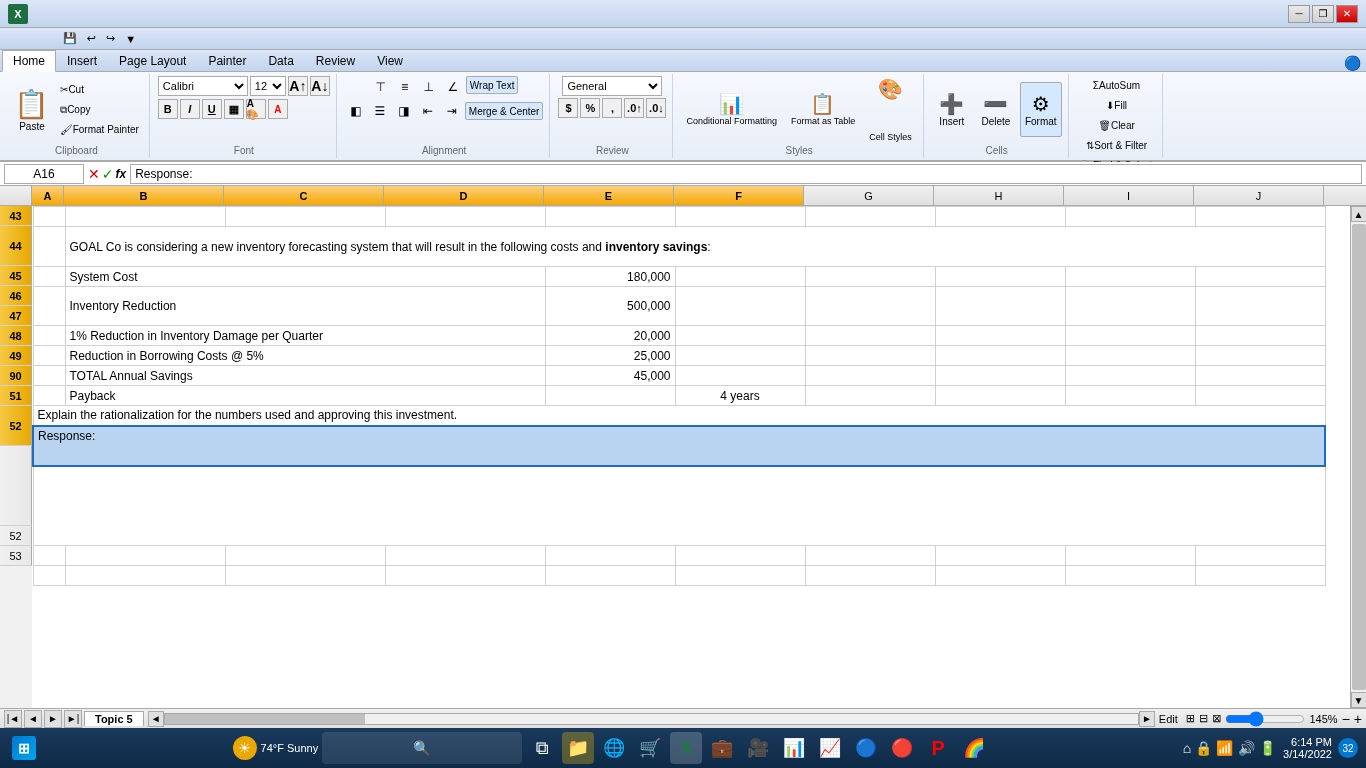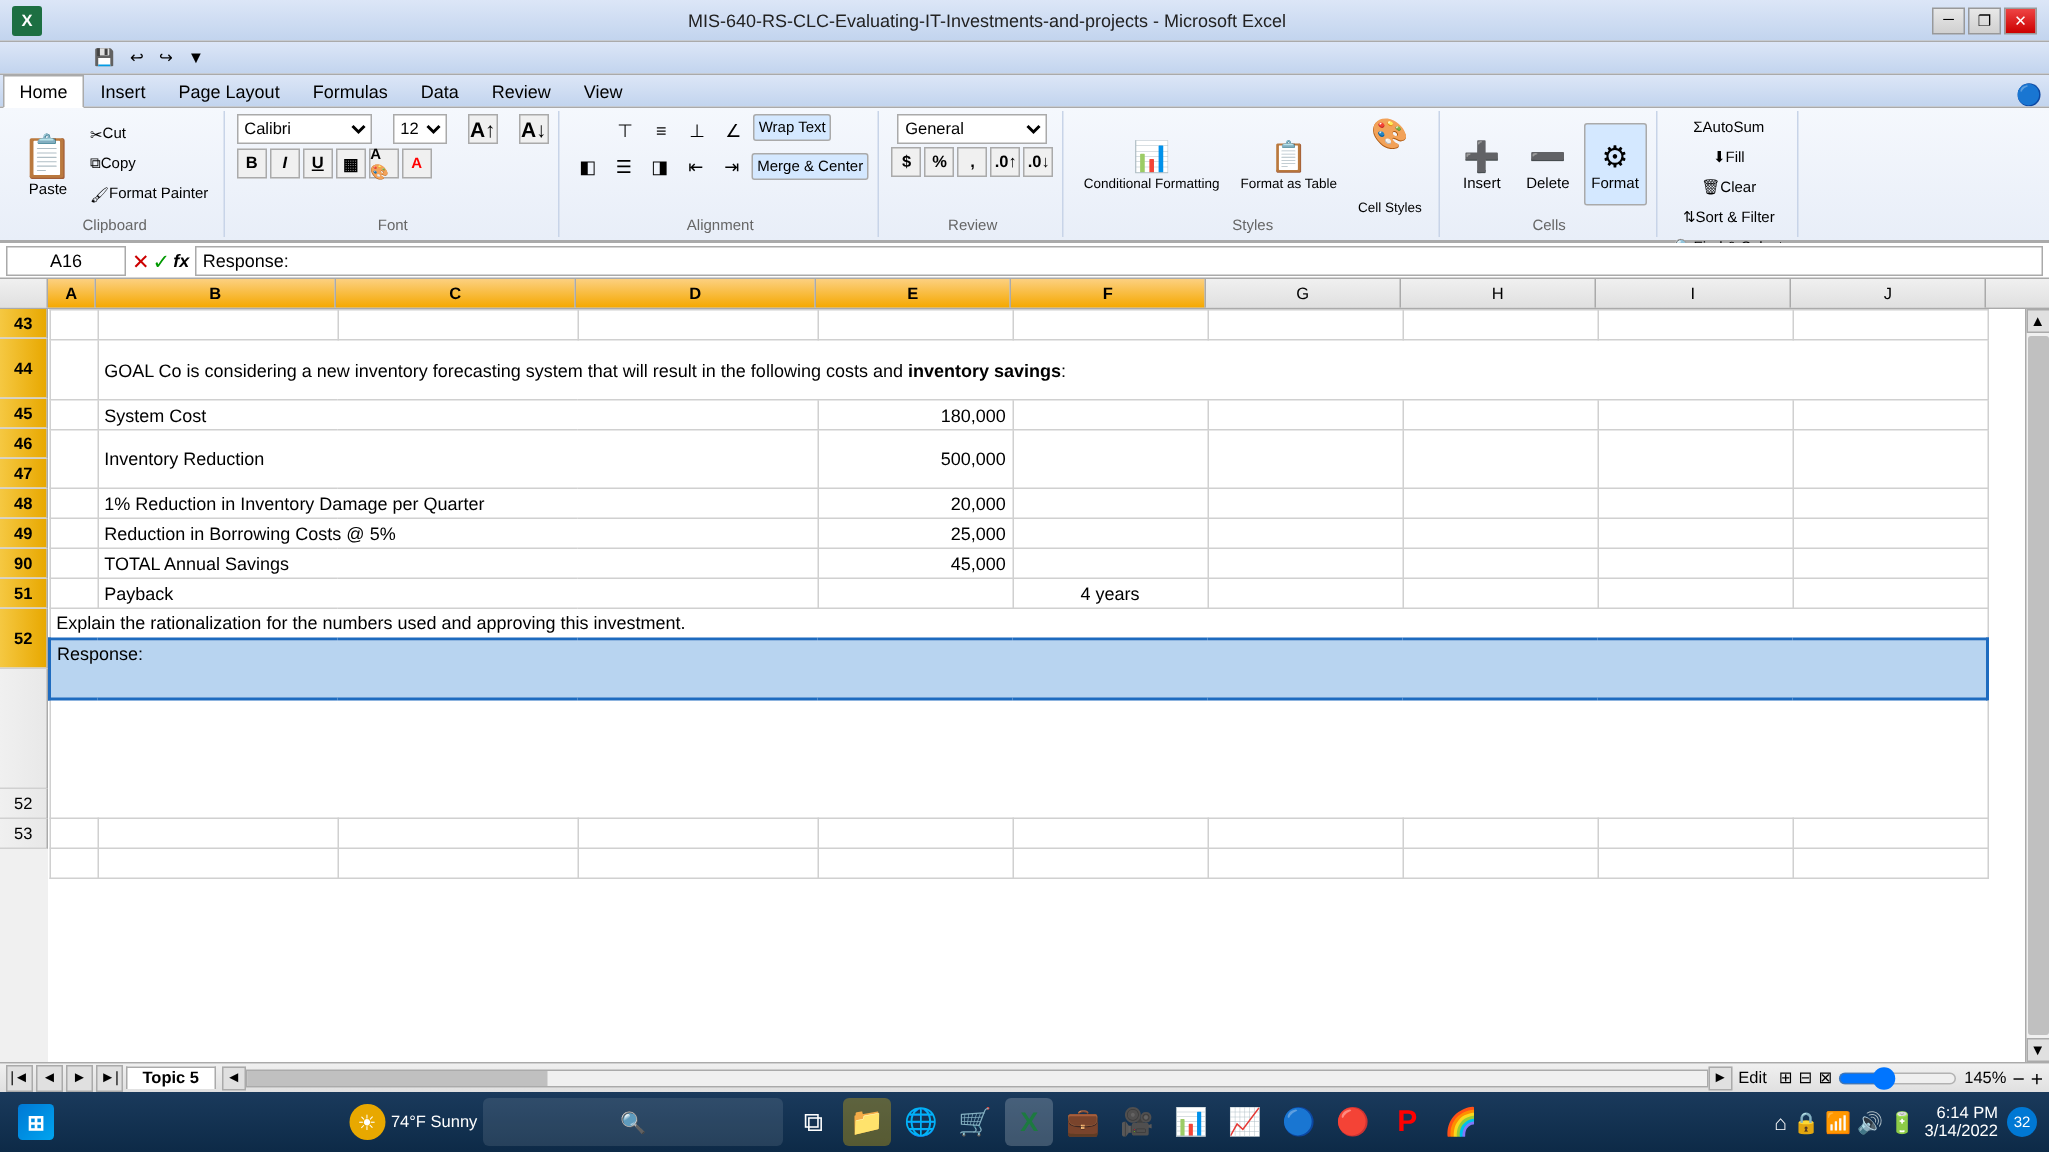--- a/index.html
+++ b/index.html
@@ -113,21 +113,21 @@
       align-items: center;
       justify-content: center;
       width: 44px;
       cursor: pointer;
       border: 1px solid transparent;
       border-radius: 2px;
     }
     .paste-icon { font-size: 28px; }
     .paste-label { font-size: 10px; }
     .clipboard-right { display: flex; flex-direction: column; gap: 2px; }
-    .font-row1 { display: flex; align-items: flex-end; gap: 14px; }
+    .font-row1 { display: flex; align-items: flex-end; gap: 2px; }
     .font-row2 { display: flex; align-items: center; gap: 2px; }
     .font-select { height: 20px; font-size: 11px; width: 90px; border: 1px solid #aaa; background: white; }
     .font-size-select { height: 20px; font-size: 11px; width: 36px; border: 1px solid #aaa; background: white; }
     .font-btn { width: 20px; height: 20px; font-size: 11px; cursor: pointer; border: 1px solid #aaa; background: #f0f0f0; display: flex; align-items: center; justify-content: center; font-weight: bold; }
     .align-btn { width: 22px; height: 22px; display: flex; align-items: center; justify-content: center; cursor: pointer; border: 1px solid transparent; font-size: 12px; }
     .num-select { height: 20px; font-size: 11px; width: 100px; border: 1px solid #aaa; background: white; }
     .num-row { display: flex; gap: 2px; }
 
     
     #formulabar {
@@ -285,40 +285,39 @@
   </style>
 </head>
 <body>
 
 <div id="main-content">
 
   <div id="titlebar">
     <div id="titlebar-left">
       <div style="width:20px;height:20px;background:#1d6f42;border-radius:2px;display:flex;align-items:center;justify-content:center;color:white;font-size:11px;font-weight:bold;">X</div>
     </div>
-    <div id="titlebar-center">MIS-640-RS-CLC-Evaluating-IT-Investments-and-projects - Microsoft Excel</div>
     <div id="titlebar-controls">
       <div class="titlebar-btn">─</div>
       <div class="titlebar-btn">❐</div>
       <div class="titlebar-btn" style="background:linear-gradient(to bottom,#e44,#c00);color:white;">✕</div>
     </div>
   </div>
 
   <div id="qat">
     <div class="qat-btn">💾</div>
     <div class="qat-btn">↩</div>
     <div class="qat-btn">↪</div>
     <div class="qat-btn">▼</div>
   </div>
 
   <div id="ribbon-tabs">
     <div class="ribbon-tab" style="background:#fff;border:1px solid #aaa;border-bottom:1px solid #fff;margin-bottom:-1px;z-index:1;">Home</div>
     <div class="ribbon-tab">Insert</div>
     <div class="ribbon-tab">Page Layout</div>
-    <div class="ribbon-tab">Formulas</div>
+    <div class="ribbon-tab">Painter</div>
     <div class="ribbon-tab">Data</div>
     <div class="ribbon-tab">Review</div>
     <div class="ribbon-tab">View</div>
     <div style="flex:1;display:flex;align-items:center;justify-content:flex-end;padding-right:4px;">
       <div style="font-size:14px;cursor:pointer;">🔵</div>
     </div>
   </div>
 
   <div id="ribbon">
 

